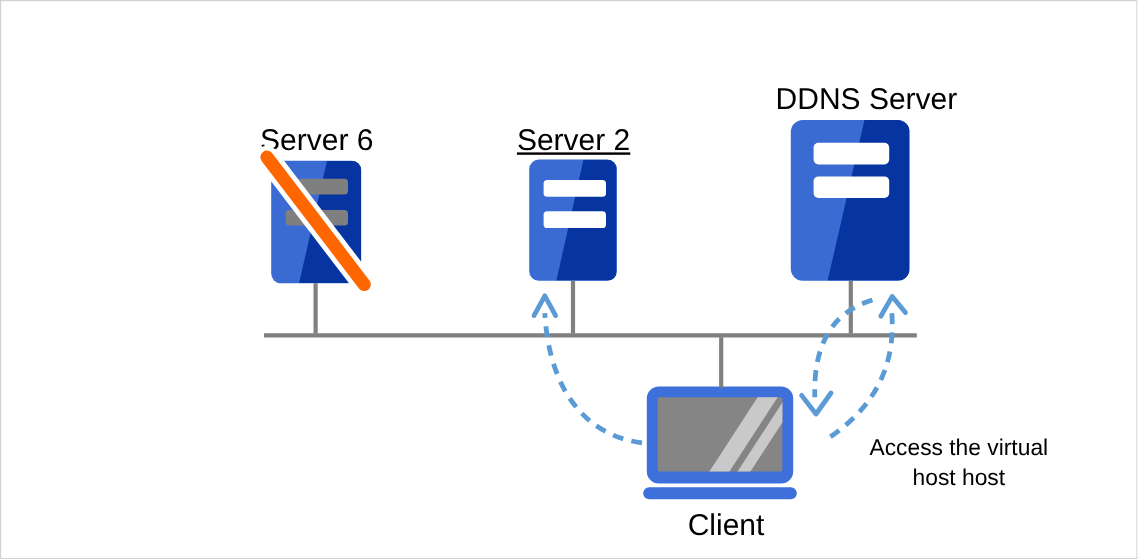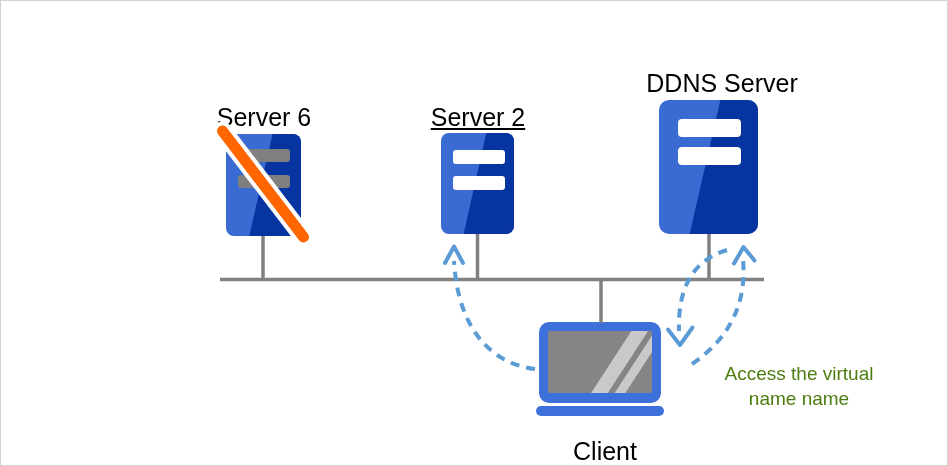--- a/index.html
+++ b/index.html
@@ -7,21 +7,21 @@
     position:relative; width:948px; height:466px; box-sizing:border-box;
     background:#ffffff; border:1px solid var(--canvas-border, #d2d2d2);
     font-family:"Liberation Sans", sans-serif; overflow:hidden;
   }
   .lbl {
     position:absolute; transform:translateX(-50%);
     font-size:25px; color:#000; white-space:nowrap; line-height:1.2;
   }
   .note {
     position:absolute; transform:translateX(-50%); text-align:center;
-    font-size:19px; color:#4d7c0f; line-height:25px; white-space:nowrap;
+    font-size:19px; color:#000000; line-height:25px; white-space:nowrap;
   }
   
   .server {
     position:absolute; background:var(--server-light,#3A6BD2);
     border-radius:8px; overflow:hidden;
   }
   .server .dark {
     position:absolute; inset:0; background:var(--server-dark,#0634A0);
     clip-path:polygon(62% 0, 100% 0, 100% 100%, 31% 100%);
   }
@@ -67,25 +67,25 @@
   .slash-core { stroke:var(--offline-orange,#FF6600); stroke-width:11; stroke-linecap:round; fill:none; }
 </style>
 </head>
 <body>
 
 <div class="canvas">
 
   <div class="lbl" style="left:263px; top:101px;">Server 6</div>
   <div class="lbl" style="left:477px; top:101px;text-decoration:underline;">Server 2</div>
   <div class="lbl" style="left:721px; top:67px;">DDNS Server</div>
-  <div class="lbl" style="left:604px; top:422px;margin-top:13px;">Client</div>
+  <div class="lbl" style="left:604px; top:422px;">Client</div>
 
   <div class="note" style="left:798px; top:360px;">
     <span>Access the virtual</span><br>
-    <span>name name</span>
+    <span>host host</span>
   </div>
 
   <div class="server offline" id="server1">
     <div class="dark"></div>
     <div class="bar b1"></div>
     <div class="bar b2"></div>
   </div>
 
   <div class="server" id="server2">
     <div class="dark"></div>

